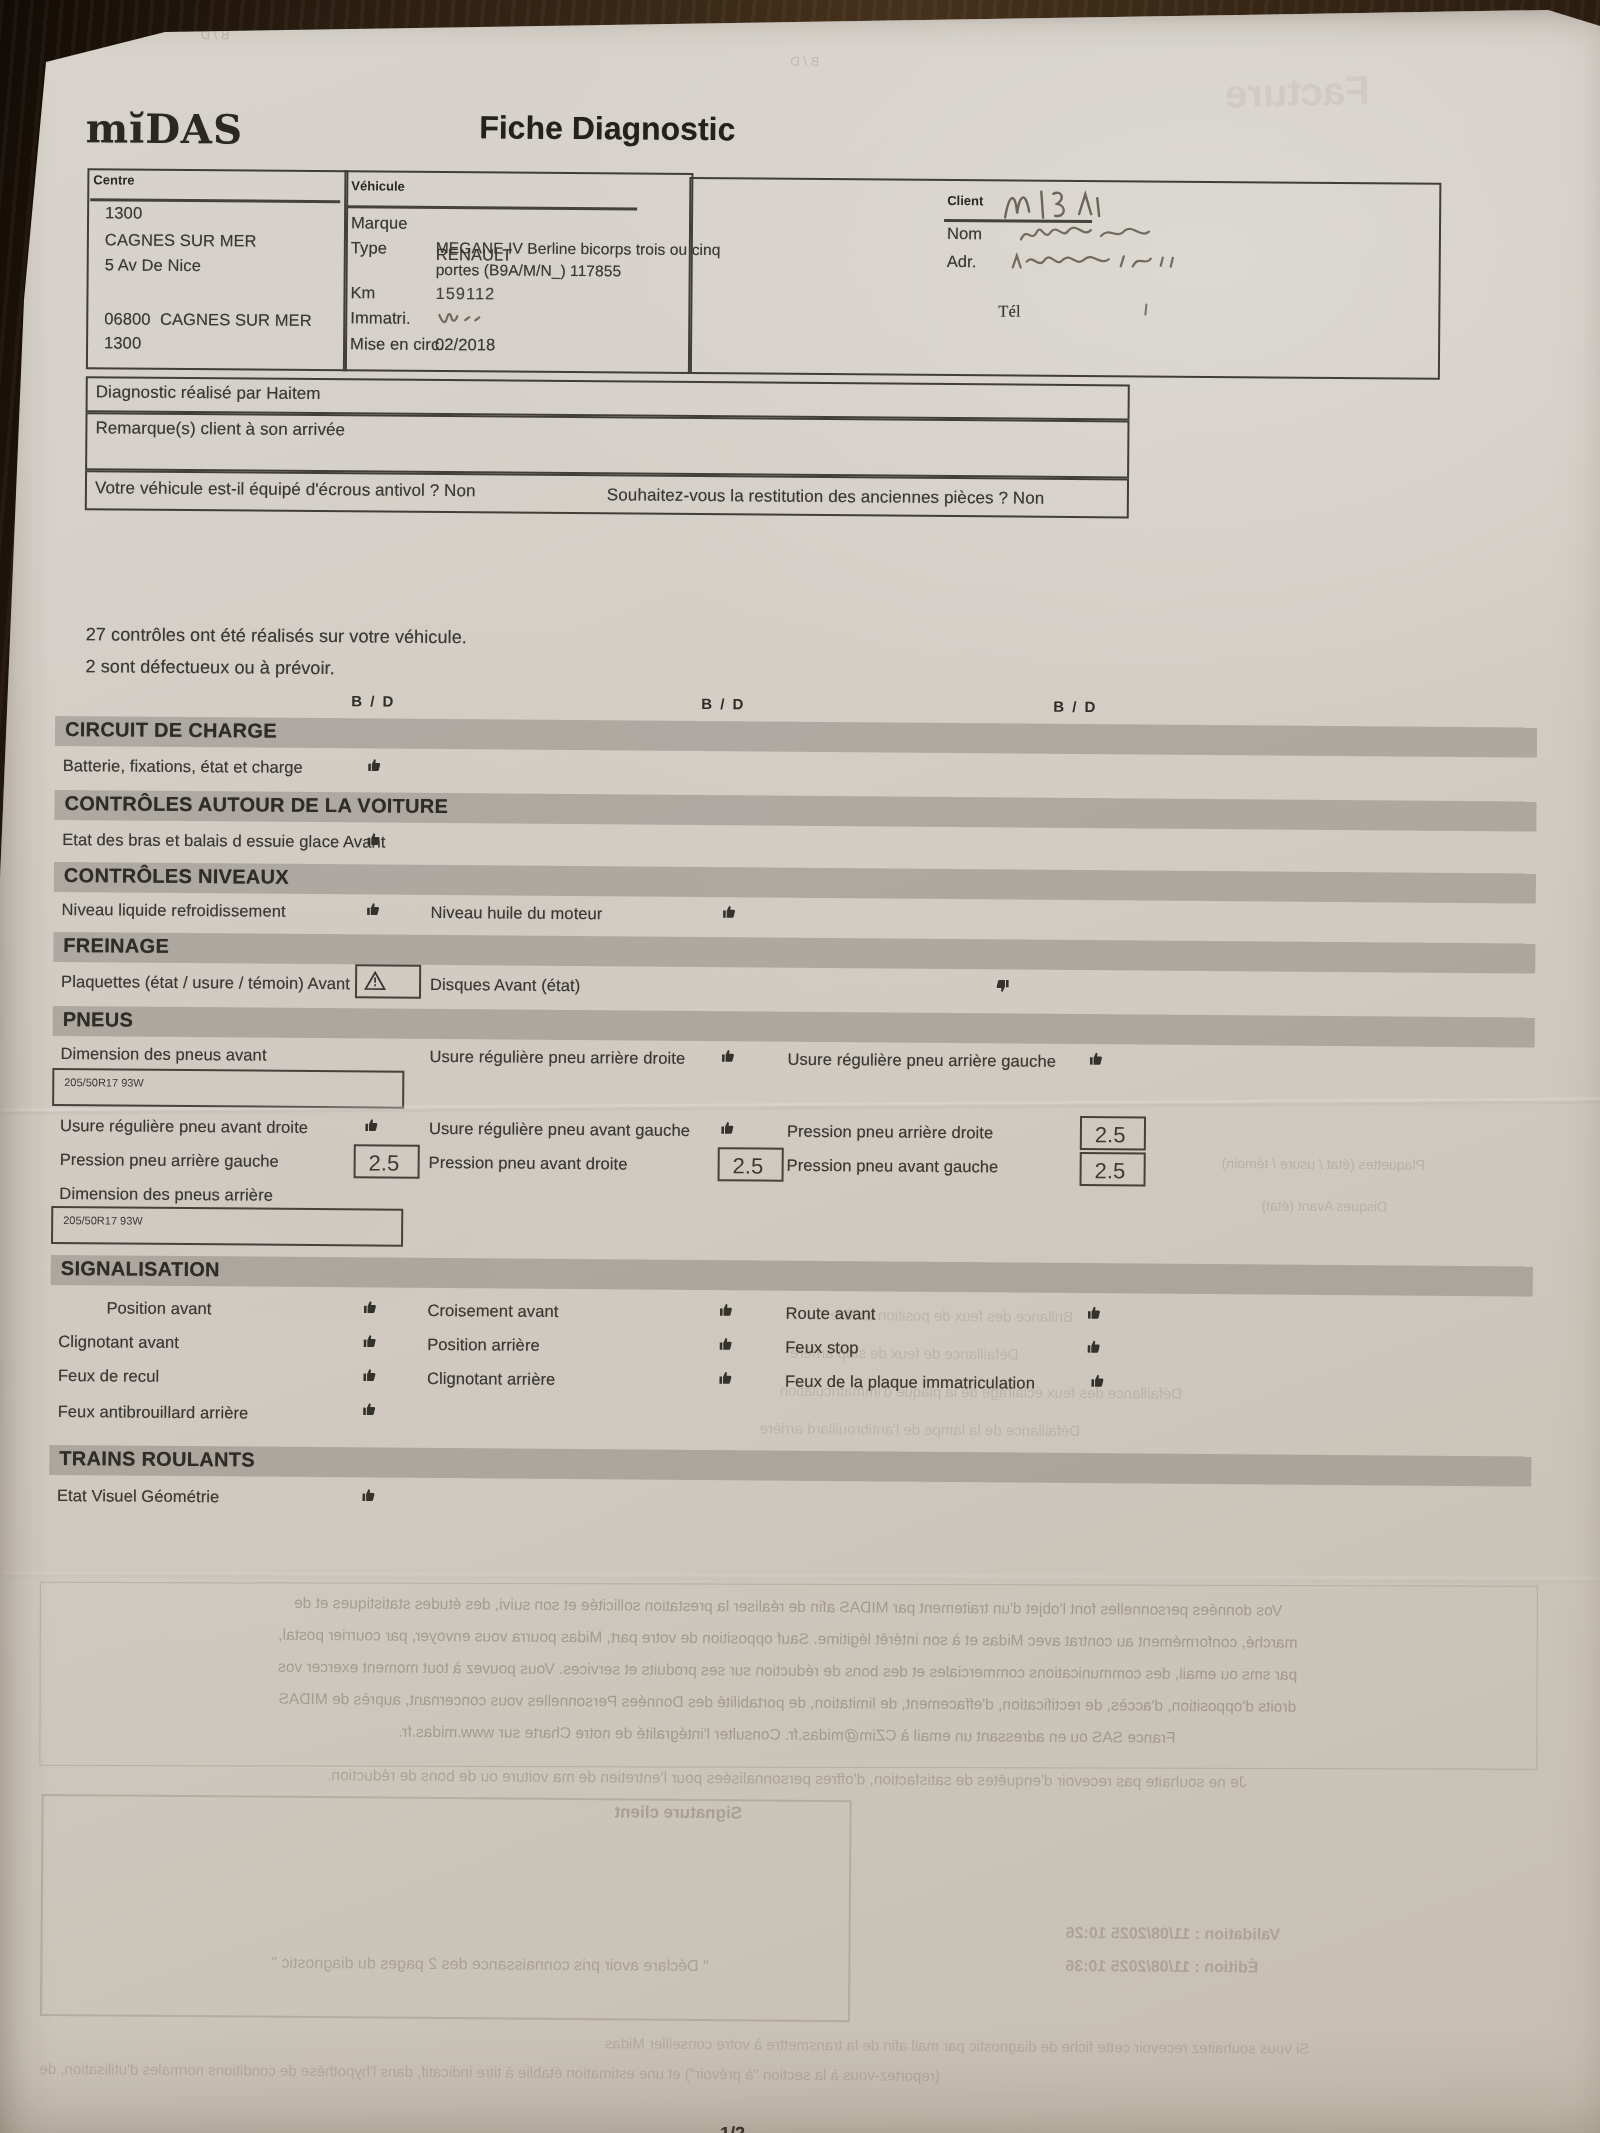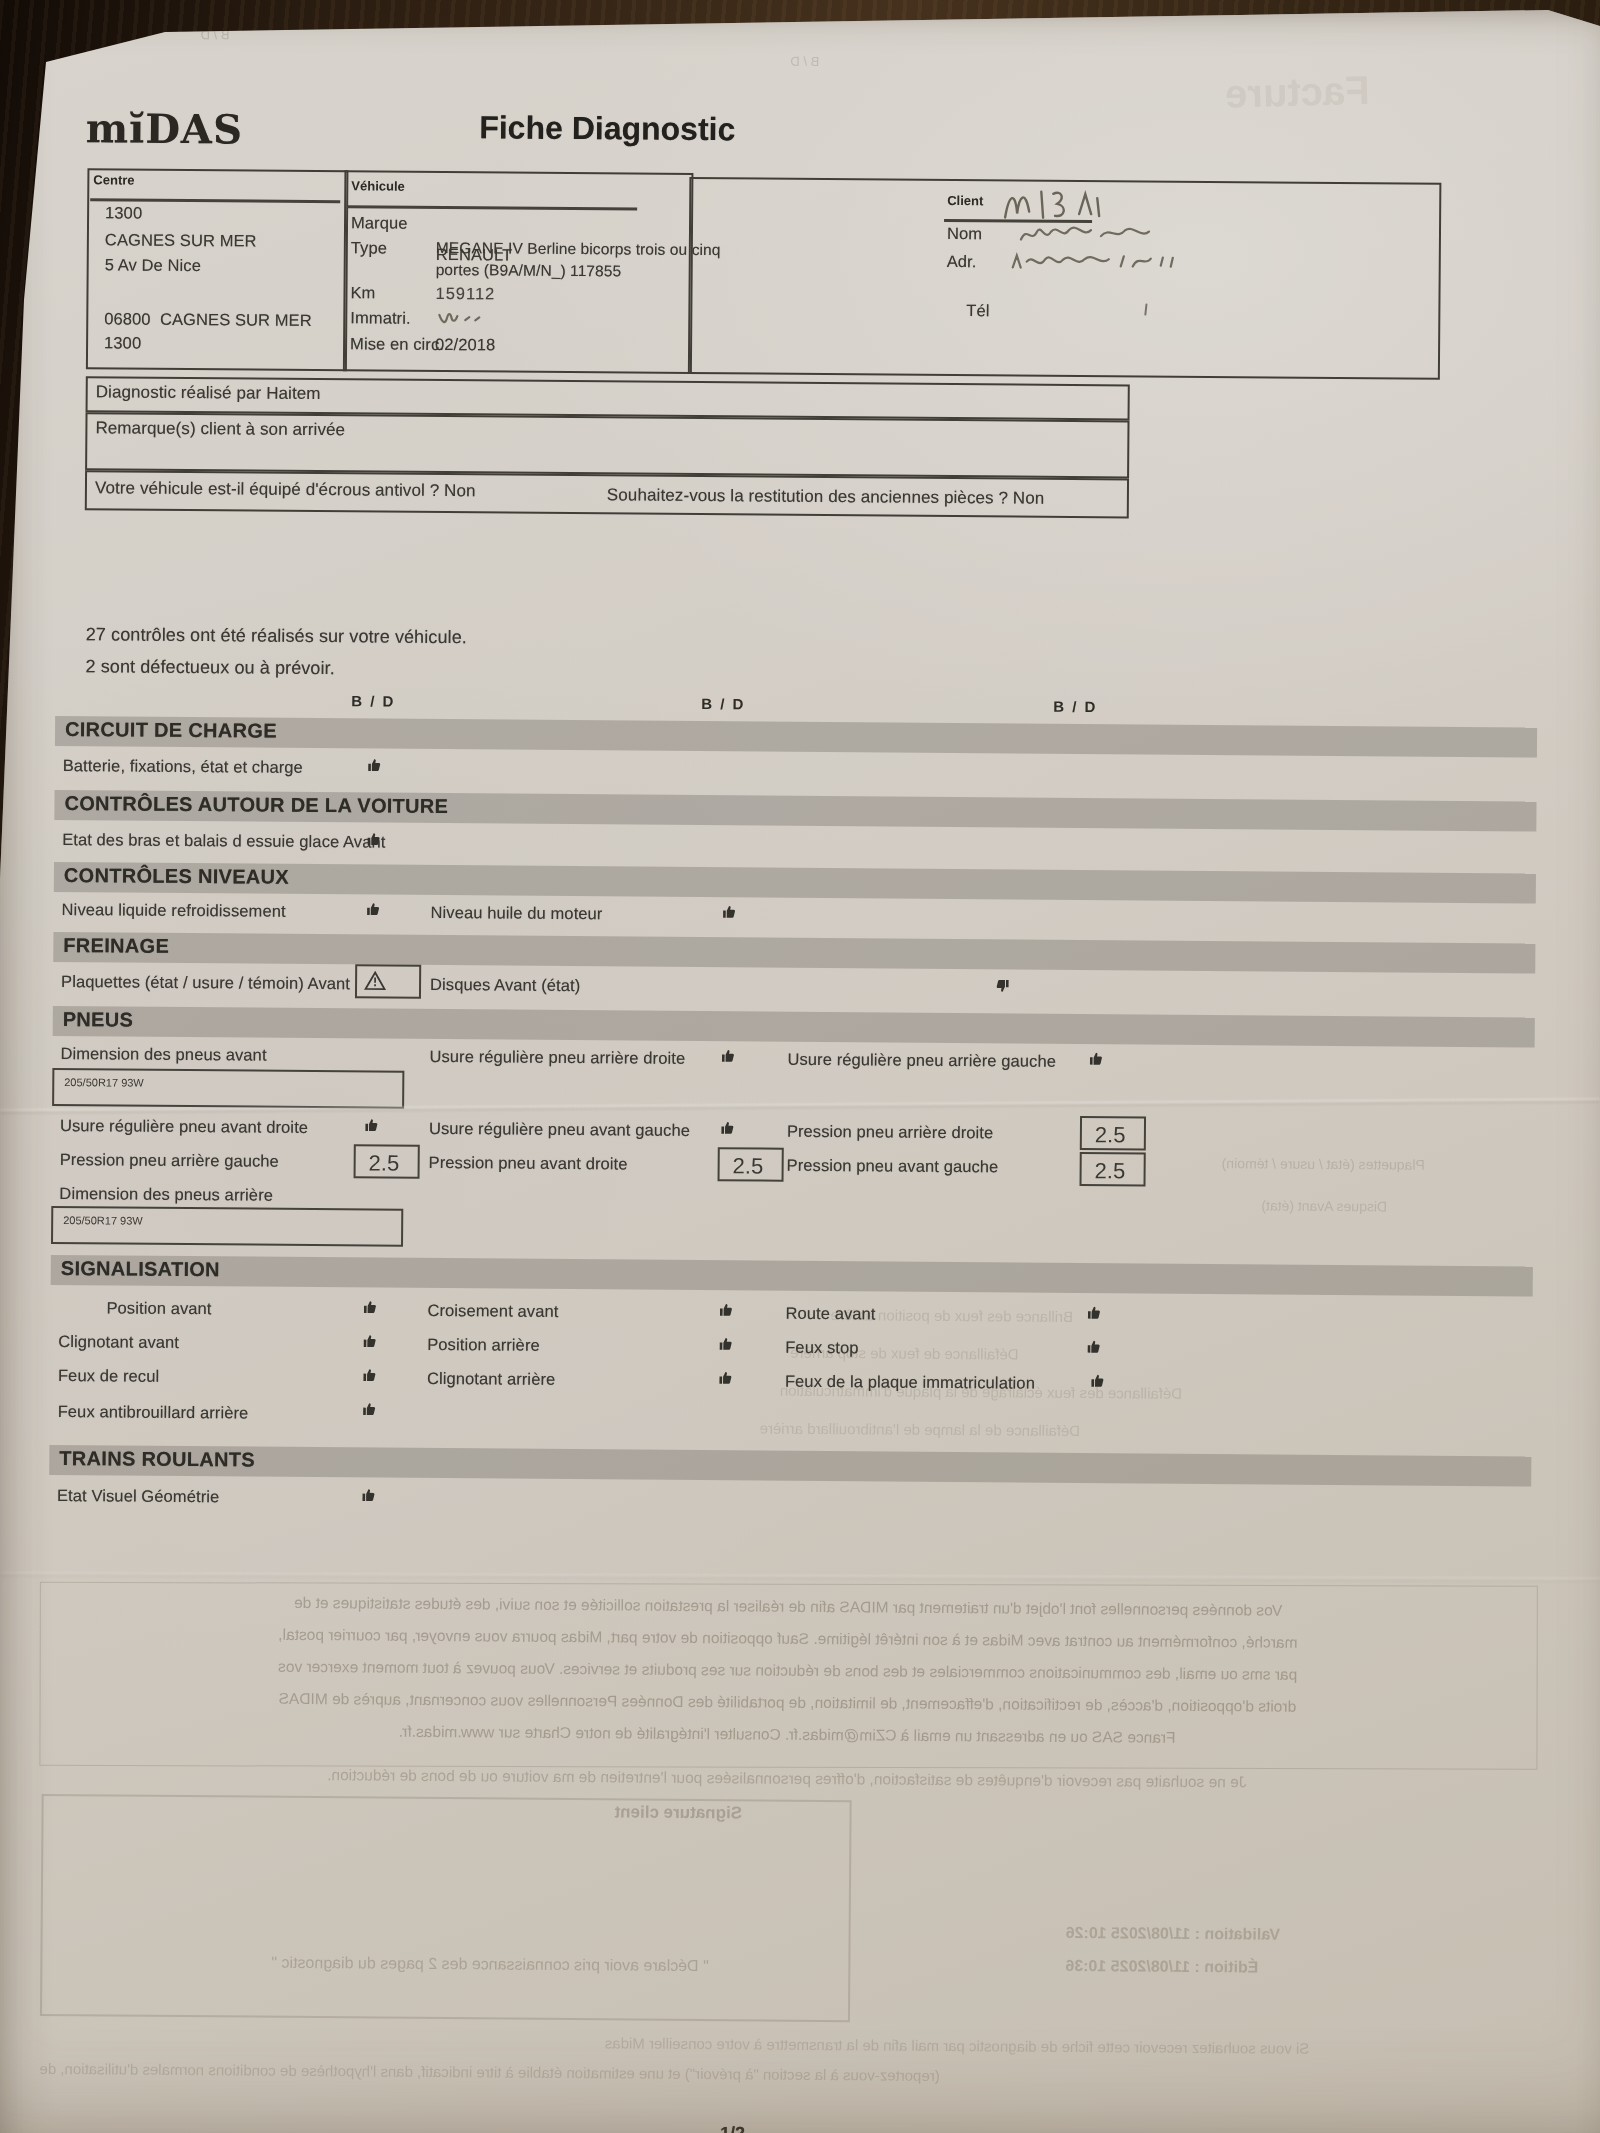--- a/index.html
+++ b/index.html
@@ -106,21 +106,21 @@
       <path d="M6 32 C10 8 16 6 18 28 C20 10 26 4 30 26 M42 6 L44 32 M54 8 C62 4 66 12 58 18 C68 20 66 32 56 30 M80 28 l6 -20 l6 20 M98 12 l2 18" fill="none" stroke="#575145" stroke-width="2.4" stroke-linecap="round"></path>
     </svg>
     <div class="lbl" style="left:948px;top:217px;">Nom</div>
     <svg class="scrib" style="left:1018px;top:214px;" width="160" height="26" viewBox="0 0 160 26">
       <path d="M4 18 C10 4 14 22 20 10 C24 2 28 20 34 10 C40 2 46 18 52 8 C60 0 66 16 74 8 M84 14 C92 4 100 18 108 8 C116 2 124 16 132 9" fill="none" stroke="#5f584b" stroke-width="2.2" stroke-linecap="round"></path>
     </svg>
     <div class="lbl" style="left:948px;top:245px;">Adr.</div>
     <svg class="scrib" style="left:1010px;top:242px;" width="190" height="26" viewBox="0 0 190 26">
       <path d="M4 18 L8 6 L12 18 M18 12 C24 4 30 20 36 10 C42 2 48 18 54 10 C62 2 68 18 76 9 C84 2 92 16 100 9 M112 16 l3 -10 M124 16 c6 -12 12 0 18 -8 M152 15 l2 -8 M162 16 l2 -9" fill="none" stroke="#5f584b" stroke-width="2.2" stroke-linecap="round"></path>
     </svg>
-    <div class="lbl" style="left:968px;top:294px;">Tél</div>
+    <div class="lbl" style="left:1000px;top:294px;font-family:Liberation Serif, serif;">Tél</div>
     <svg class="scrib" style="left:1140px;top:292px;" width="16" height="20" viewBox="0 0 16 20">
       <path d="M8 4 L7 14" fill="none" stroke="#6b6457" stroke-width="2" stroke-linecap="round"></path>
     </svg>
 
     <div class="box" style="left:88px;top:376px;width:1040px;height:32px;"></div>
     <div class="lbl" style="left:98px;top:382px;font-size:17px;">Diagnostic réalisé par Haitem</div>
 
     <div class="box" style="left:88px;top:412px;width:1040px;height:54px;"></div>
     <div class="lbl" style="left:98px;top:418px;font-size:17px;">Remarque(s) client à son arrivée</div>
 

